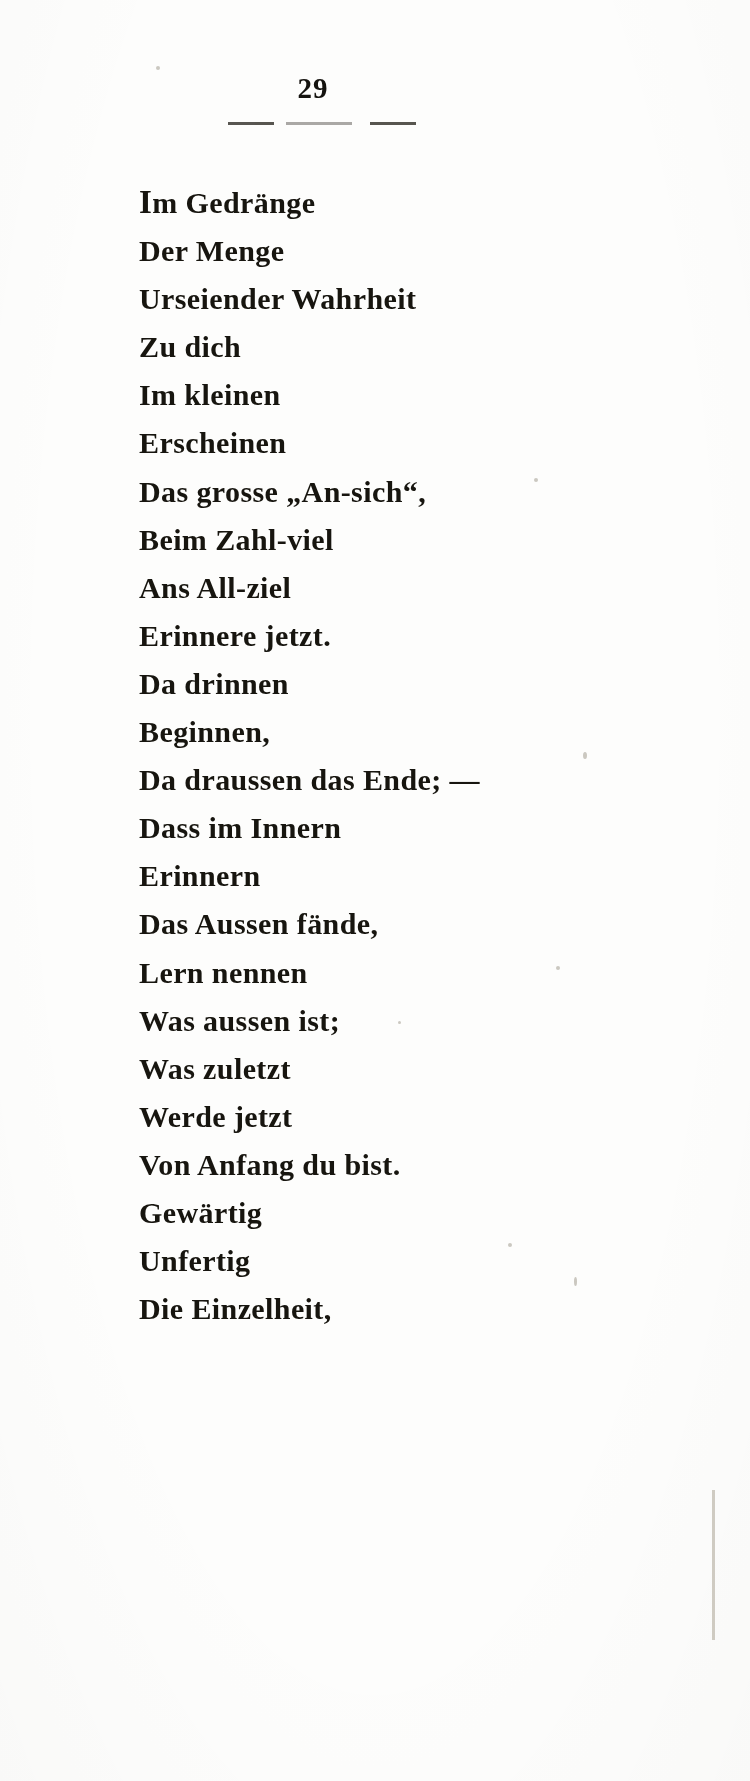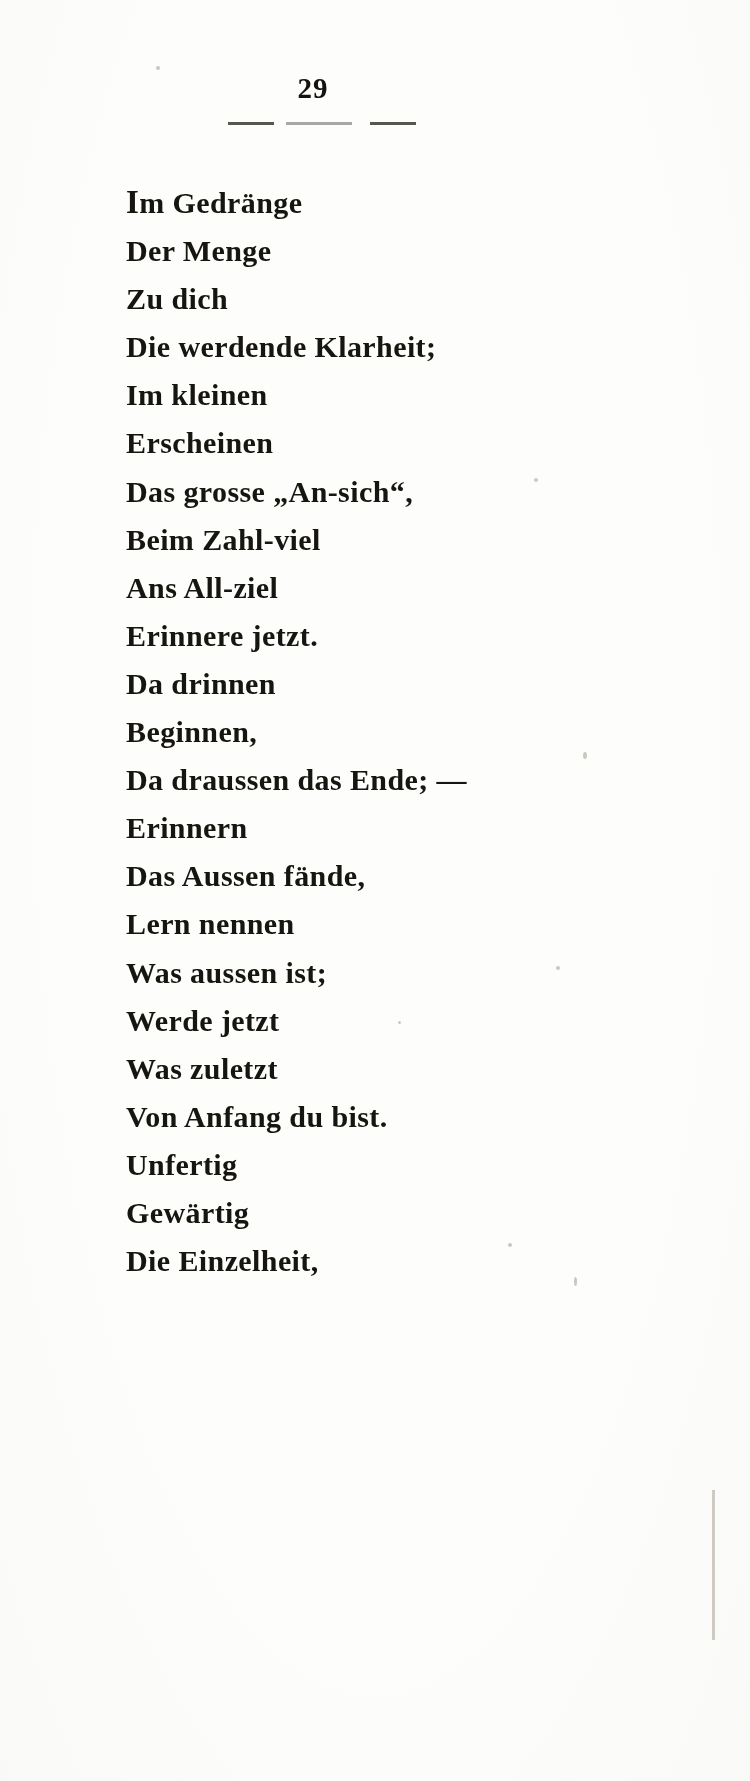--- a/index.html
+++ b/index.html
@@ -80,20 +80,21 @@
   .line {
     font-family: "Liberation Serif", serif;
     font-size: 30px;
     line-height: 48.1px;
     color: #17150f;
     white-space: pre;
     letter-spacing: 0.4px;
   }
   .line.bold {
     font-weight: bold;
+    margin-left: 13px;
   }
   .line .dropcap {
     font-weight: bold;
     font-size: 33px;
   }
   
   .speck {
     position: absolute;
     background: #b9b5ac;
     border-radius: 50%;
@@ -109,40 +110,41 @@
 
 <div class="page">
 
   <div class="page-number">29</div>
 
   <div class="header-rule"></div>
 
   <div class="poem">
       <div class="line bold"><span class="dropcap">I</span>m Gedränge</div>
       <div class="line bold">Der Menge</div>
+      <div class="line bold">Urseiender Wahrheit</div>
       <div class="line bold">Zu dich</div>
-      <div class="line bold">Die werdende Klarheit;</div>
       <div class="line bold">Im kleinen</div>
       <div class="line bold">Erscheinen</div>
       <div class="line bold">Das grosse „An-sich“,</div>
       <div class="line bold">Beim Zahl-viel</div>
       <div class="line bold">Ans All-ziel</div>
       <div class="line bold">Erinnere jetzt.</div>
       <div class="line bold">Da drinnen</div>
       <div class="line bold">Beginnen,</div>
       <div class="line bold">Da draussen das Ende; —</div>
+      <div class="line bold">Dass im Innern</div>
       <div class="line bold">Erinnern</div>
       <div class="line bold">Das Aussen fände,</div>
       <div class="line bold">Lern nennen</div>
       <div class="line bold">Was aussen ist;</div>
+      <div class="line bold">Was zuletzt</div>
       <div class="line bold">Werde jetzt</div>
-      <div class="line bold">Was zuletzt</div>
       <div class="line bold">Von Anfang du bist.</div>
+      <div class="line bold">Gewärtig</div>
       <div class="line bold">Unfertig</div>
-      <div class="line bold">Gewärtig</div>
       <div class="line bold">Die Einzelheit,</div>
     </div>
 
   <div class="speck" style="left:156px; top:66px; width:4px; height:4px;"></div>
   <div class="speck" style="left:534px; top:478px; width:4px; height:4px;"></div>
   <div class="speck" style="left:583px; top:752px; width:4px; height:7px;"></div>
   <div class="speck" style="left:556px; top:966px; width:4px; height:4px;"></div>
   <div class="speck" style="left:398px; top:1021px; width:3px; height:3px;"></div>
   <div class="speck" style="left:508px; top:1243px; width:4px; height:4px;"></div>
   <div class="speck" style="left:574px; top:1277px; width:3px; height:9px;"></div>

